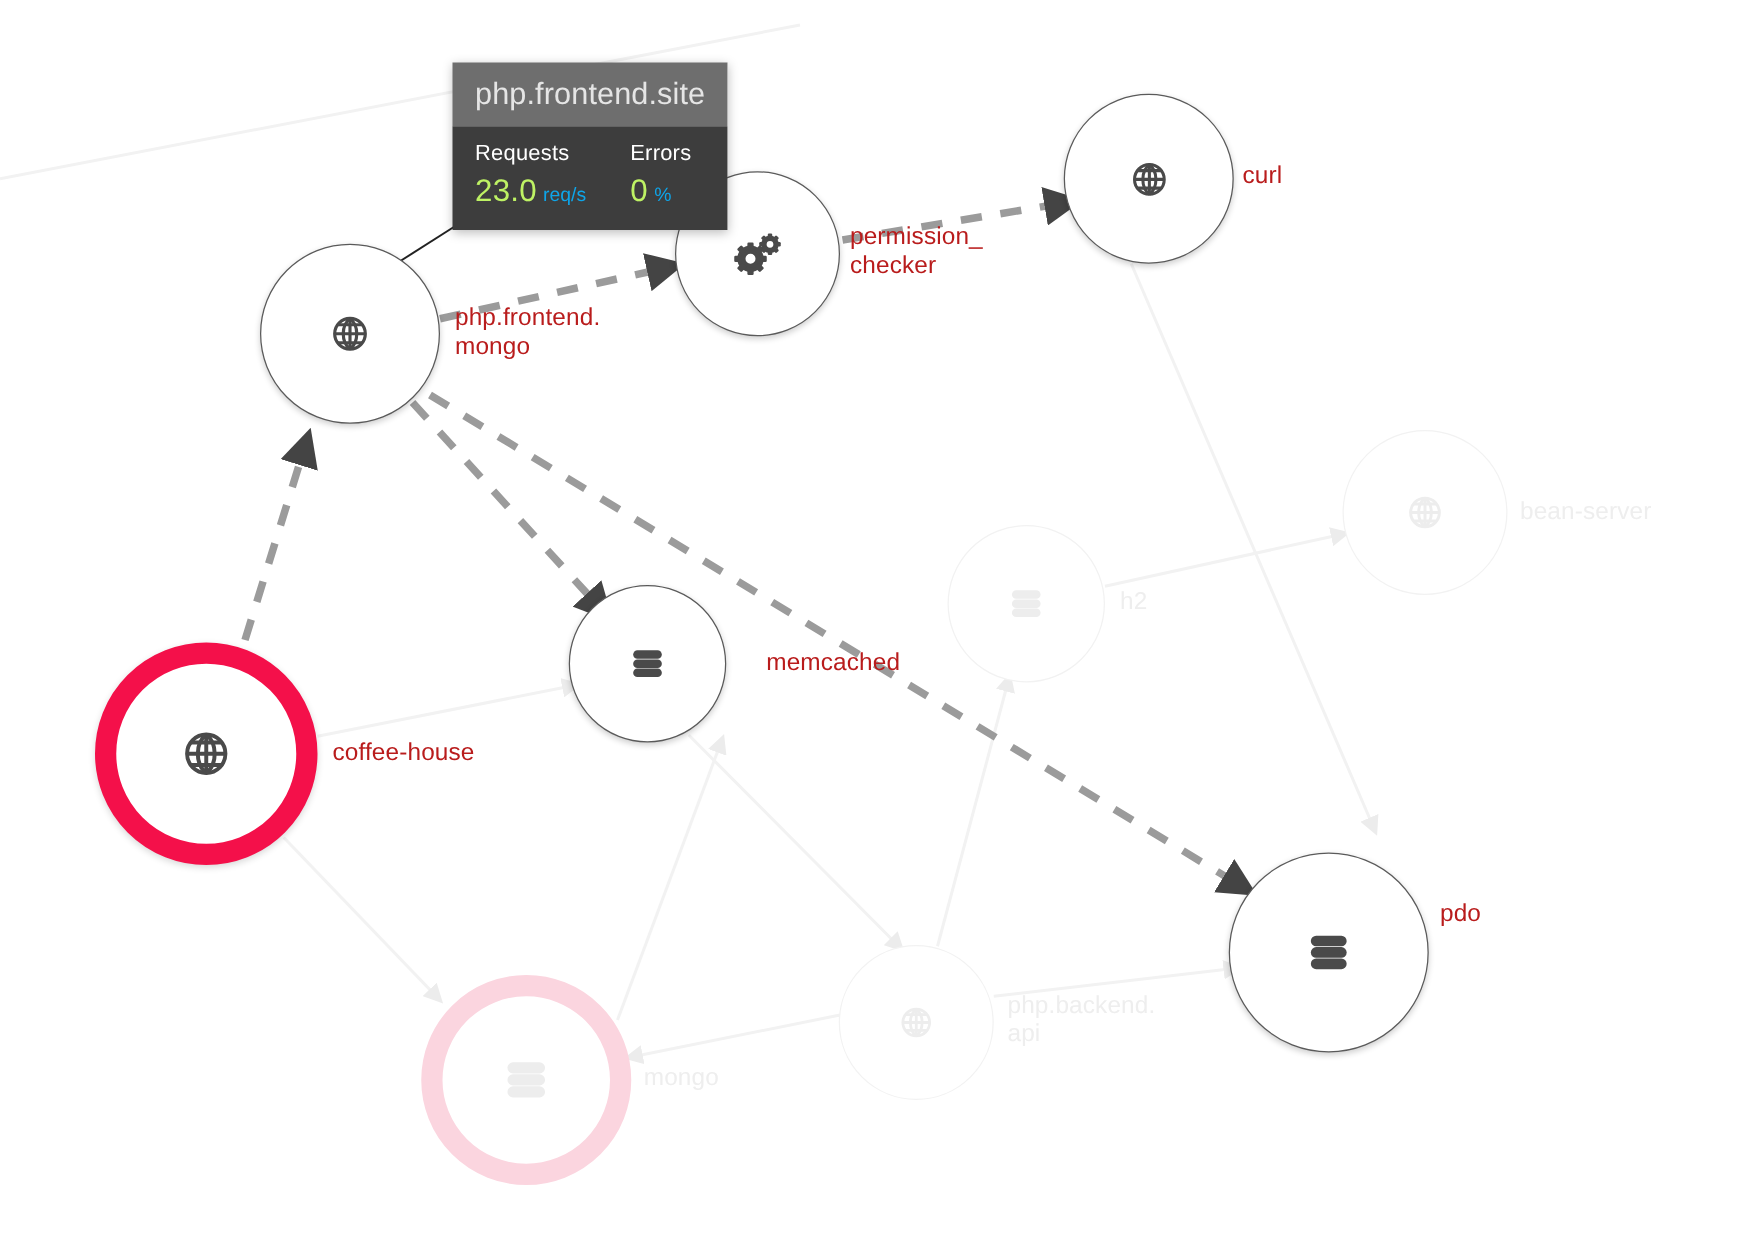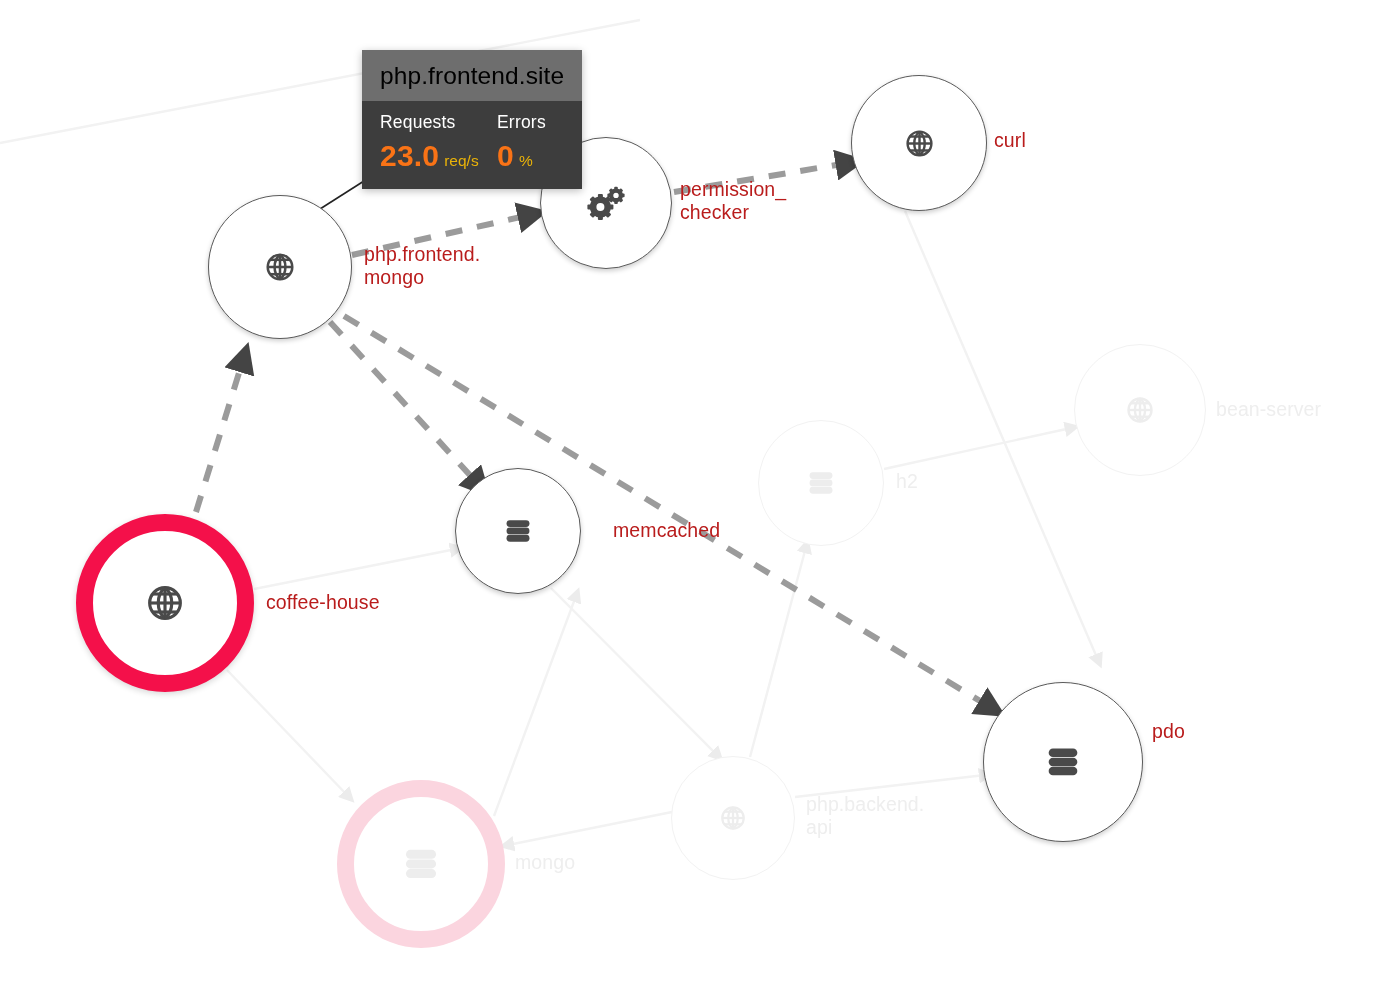--- a/index.html
+++ b/index.html
@@ -66,54 +66,55 @@
     color: #eeeeee;
   }
 
   
   #tooltip {
     position: absolute;
     box-shadow: 0 2px 8px rgba(0,0,0,0.26);
   }
   #tooltip-header {
     background: #6e6e6e;
-    color: #000000;
+    color: #e5e5e5;
     font-size: 24.5px;
     padding: 12px 18px 11px 18px;
     letter-spacing: 0.1px;
   }
   #tooltip-body {
     background: #3d3d3d;
     padding: 11px 18px 16px 18px;
     display: flex;
     gap: 0;
+    justify-content: space-between;
   }
   .metric {
     display: flex;
     flex-direction: column;
   }
   .metric-label {
     color: #ffffff;
     font-size: 17.5px;
     margin-bottom: 6px;
     letter-spacing: 0.2px;
   }
   .metric-value-row {
     display: flex;
     align-items: baseline;
     gap: 5px;
   }
   .metric-value {
-    color: #f97316;
-    font-size: 30px;
-    font-weight: bold;
+    color: #bef264;
+    font-size: 25px;
+    font-weight: normal;
     letter-spacing: 0.2px;
   }
   .metric-unit {
-    color: #eab308;
+    color: #0ea5e9;
     font-size: 15.5px;
   }
   #metric-requests { width: 117px; }
   #metric-latency  { width: 105px; }
   #metric-errors   { width: 60px; }
 </style>
 </head>
 <body>
 
 <div id="service-map">

